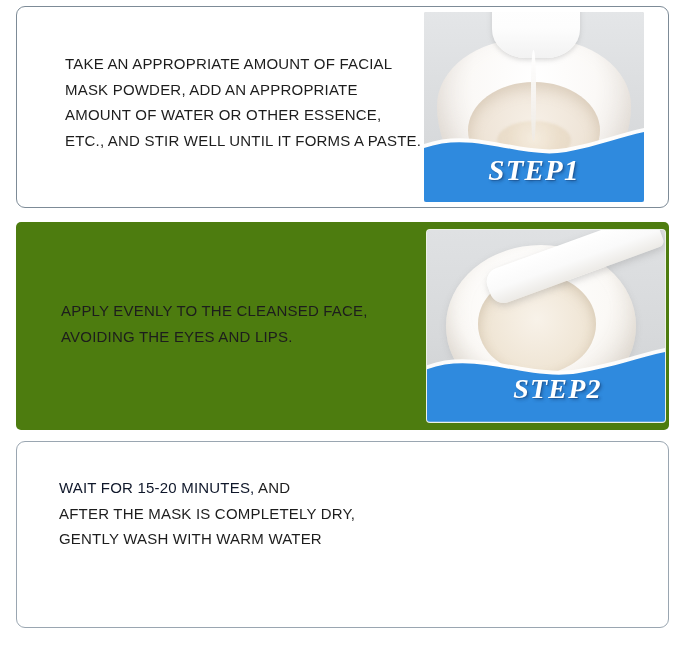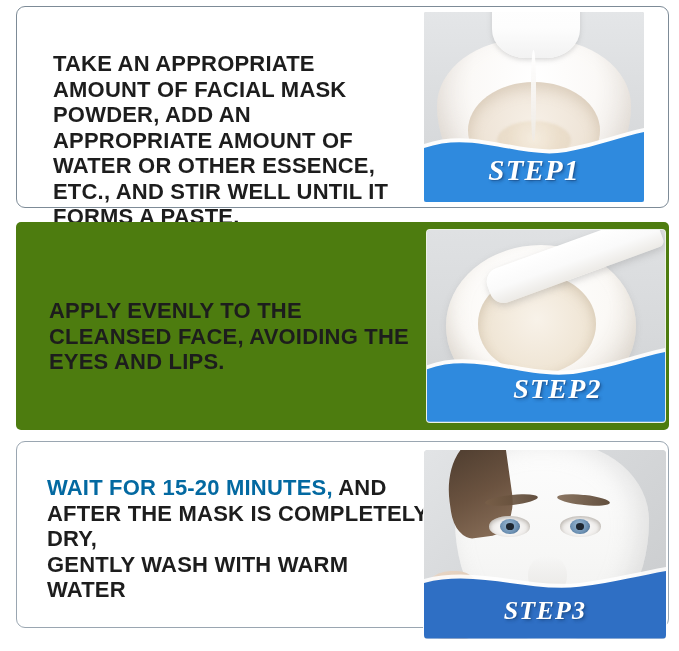--- a/index.html
+++ b/index.html
@@ -43,31 +43,32 @@
   .panel-3 {
     left: 16px; top: 441px; width: 653px; height: 187px;
     background: #ffffff;
     border: 1px solid #9aa6b1;
   }
 
   
   .copy {
     position: absolute;
     color: #1d1d1d;
-    font-size: 22px;
+    font-size: 15px;
     line-height: 25.5px;
     letter-spacing: 0.2px;
     white-space: pre-line;
-    font-weight: 700;
+    font-weight: 400;
+    margin-left: 12px;
   }
   .copy-1 { left: 36px; top: 44px; width: 360px; }
   .copy-2 { left: 33px; top: 76px; width: 370px; }
   .copy-3 { left: 30px; top: 33px; width: 385px; }
 
-  .copy-3 .hl { color: #0369a1; }
+  .copy-3 .hl { color: #0f172a; }
   .copy-3 .rest { color: #1d1d1d; }
 
   
   .photo {
     position: absolute;
     overflow: hidden;
     background: #d6d8da;
     box-shadow: 0 0 0 1px rgba(255,255,255,0.9);
   }
   .photo-1 { left: 424px; top: 12px; width: 220px; height: 190px; border-radius: 2px; }
@@ -313,41 +314,15 @@
     </div>
     <div class="step-label">STEP2</div>
   </div>
 
   <div class="panel panel-3">
     <div class="copy copy-3"><span class="hl">WAIT FOR 15-20 MINUTES,</span><span class="rest"> AND
 AFTER THE MASK IS COMPLETELY DRY,
 GENTLY WASH WITH WARM WATER</span></div>
   </div>
 
-  <div class="photo photo-3">
-    <div class="photo-inner">
-      <div class="p3-bg"></div>
-      <div class="p3-face"></div>
-      <div class="p3-hair"></div>
-      <div class="p3-brow l"></div>
-      <div class="p3-brow r"></div>
-      <div class="p3-eye l">
-        <div class="p3-iris"></div>
-      </div>
-      <div class="p3-eye r">
-        <div class="p3-iris"></div>
-      </div>
-      <div class="p3-nose"></div>
-      <div class="p3-nostril l"></div>
-      <div class="p3-nostril r"></div>
-      <div class="p3-hand"></div>
-    </div>
-    <div class="wave">
-      <svg viewBox="0 0 240 76" preserveAspectRatio="none" aria-hidden="true">
-        <path d="M0,16 C52,2 104,26 154,20 C190,15 218,8 240,4 L240,76 L0,76 Z" fill="#ffffff" opacity="0.85"></path>
-        <path d="M0,20 C52,6 104,30 154,24 C190,19 218,12 240,8 L240,76 L0,76 Z" fill="#2f6fc4"></path>
-      </svg>
-    </div>
-    <div class="step-label">STEP3</div>
-  </div>
 
 
 </div>
 
 </body></html>

